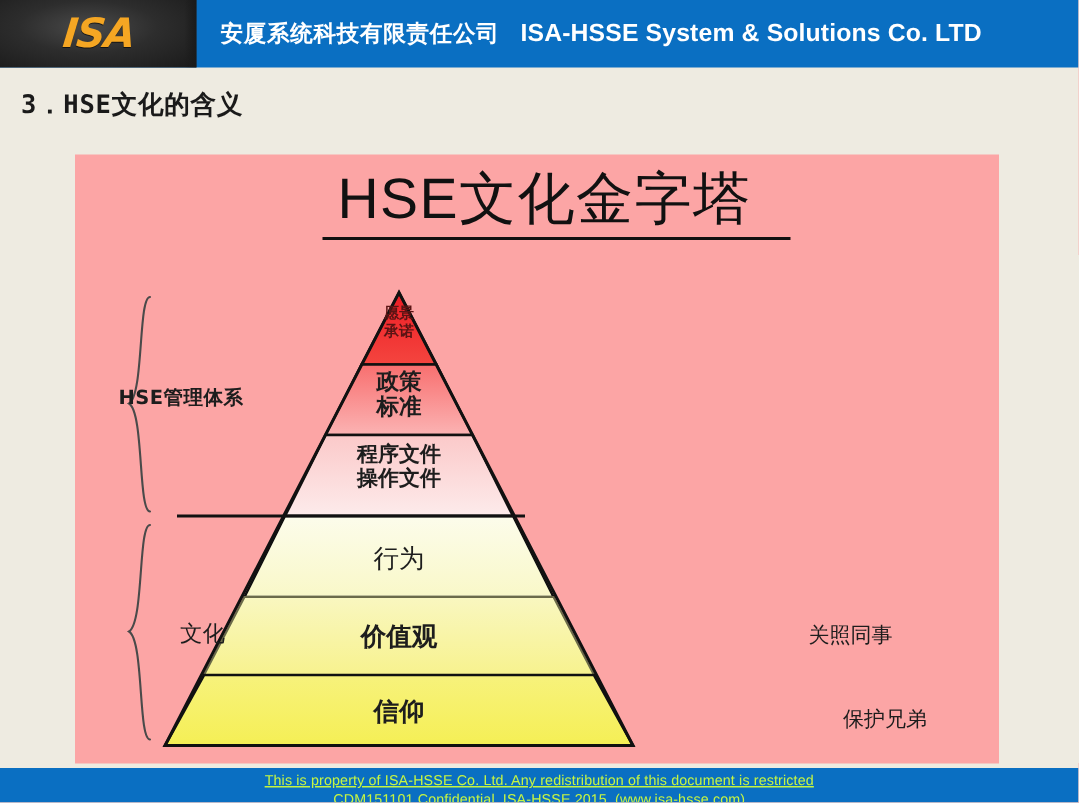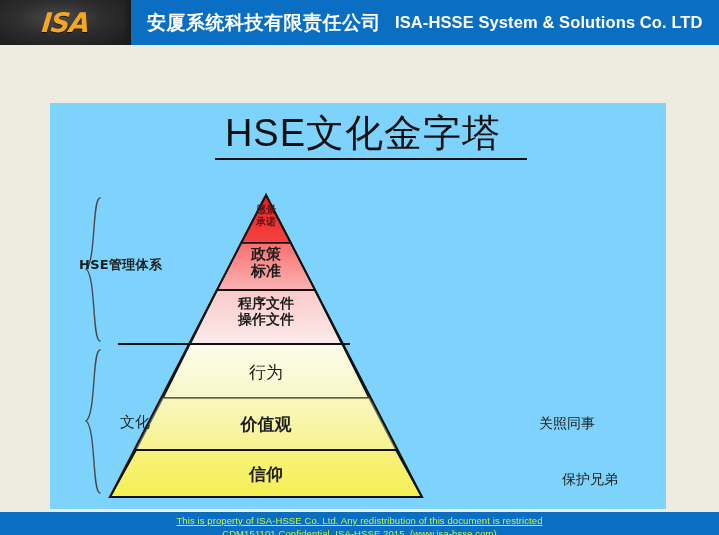--- a/index.html
+++ b/index.html
@@ -62,21 +62,21 @@
     flex: 1;
     display: flex;
     align-items: center;
     padding-left: 16px;
     gap: 14px;
     color: #FFFFFF;
   }
   .header-cn {
     font-family: "DejaVu Sans", sans-serif;
     font-weight: bold;
-    font-size: 19px;
+    font-size: 15px;
     letter-spacing: 0.5px;
     white-space: nowrap;
   }
   .header-en {
     font-family: "Liberation Sans", sans-serif;
     font-weight: bold;
     font-size: 16.5px;
     white-space: nowrap;
     letter-spacing: 0.1px;
   }
@@ -94,21 +94,21 @@
     white-space: nowrap;
   }
 
   
   .picture {
     position: absolute;
     left: 50px;
     top: 103px;
     width: 616px;
     height: 406px;
-    background: #7dd3fc;
+    background: #fca5a5;
   }
 
   .diagram-title {
     position: absolute;
     left: 0;
     top: 6px;
     width: 626px;
     text-align: center;
     font-family: "Liberation Sans", "DejaVu Sans", sans-serif;
     font-size: 38px;
@@ -231,20 +231,21 @@
   <div class="header">
     <div class="logo-panel">
       <span class="logo-text">ISA</span>
     </div>
     <div class="header-titles">
       <span class="header-cn">安厦系统科技有限责任公司</span>
       <span class="header-en">ISA-HSSE  System &amp; Solutions Co. LTD</span>
     </div>
   </div>
 
+  <div class="slide-title">3．HSE文化的含义</div>
 
   <div class="picture">
 
     <div class="diagram-title">HSE文化金字塔</div>
     <div class="title-rule"></div>
 
     <svg class="pyramid-svg" viewBox="0 0 626 406">
       <defs>
         <linearGradient id="gradVision" x1="0" y1="0" x2="0" y2="1">
           <stop offset="0%" stop-color="#ED1C24"></stop>

